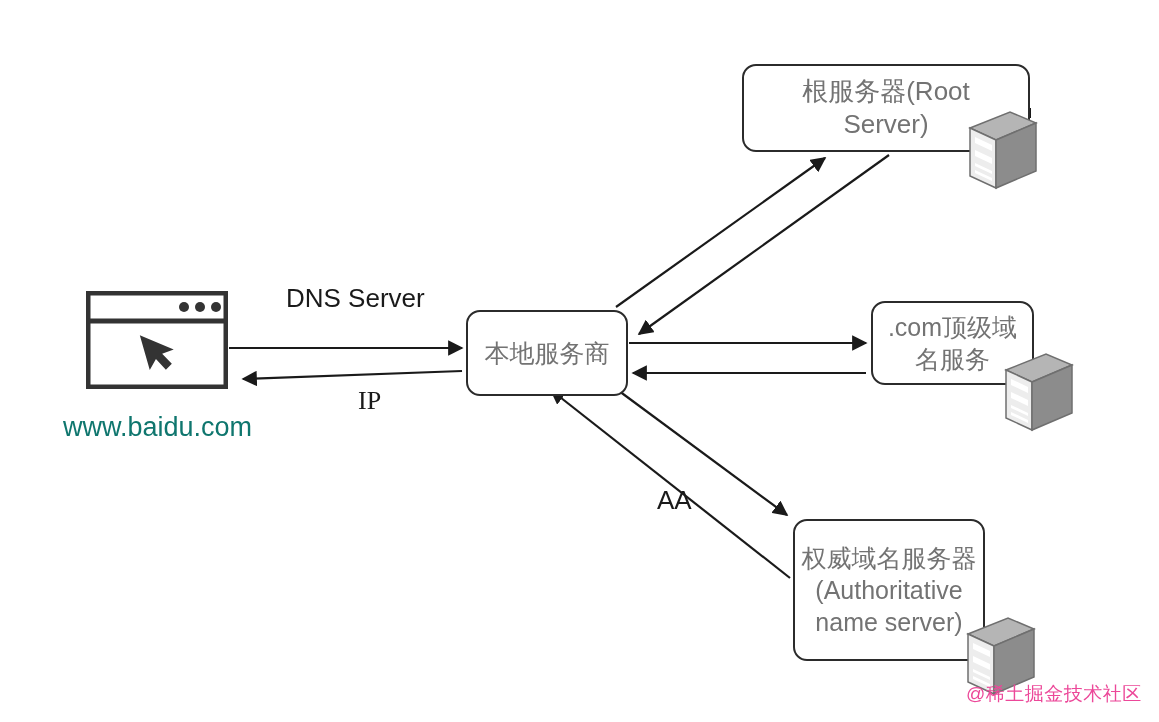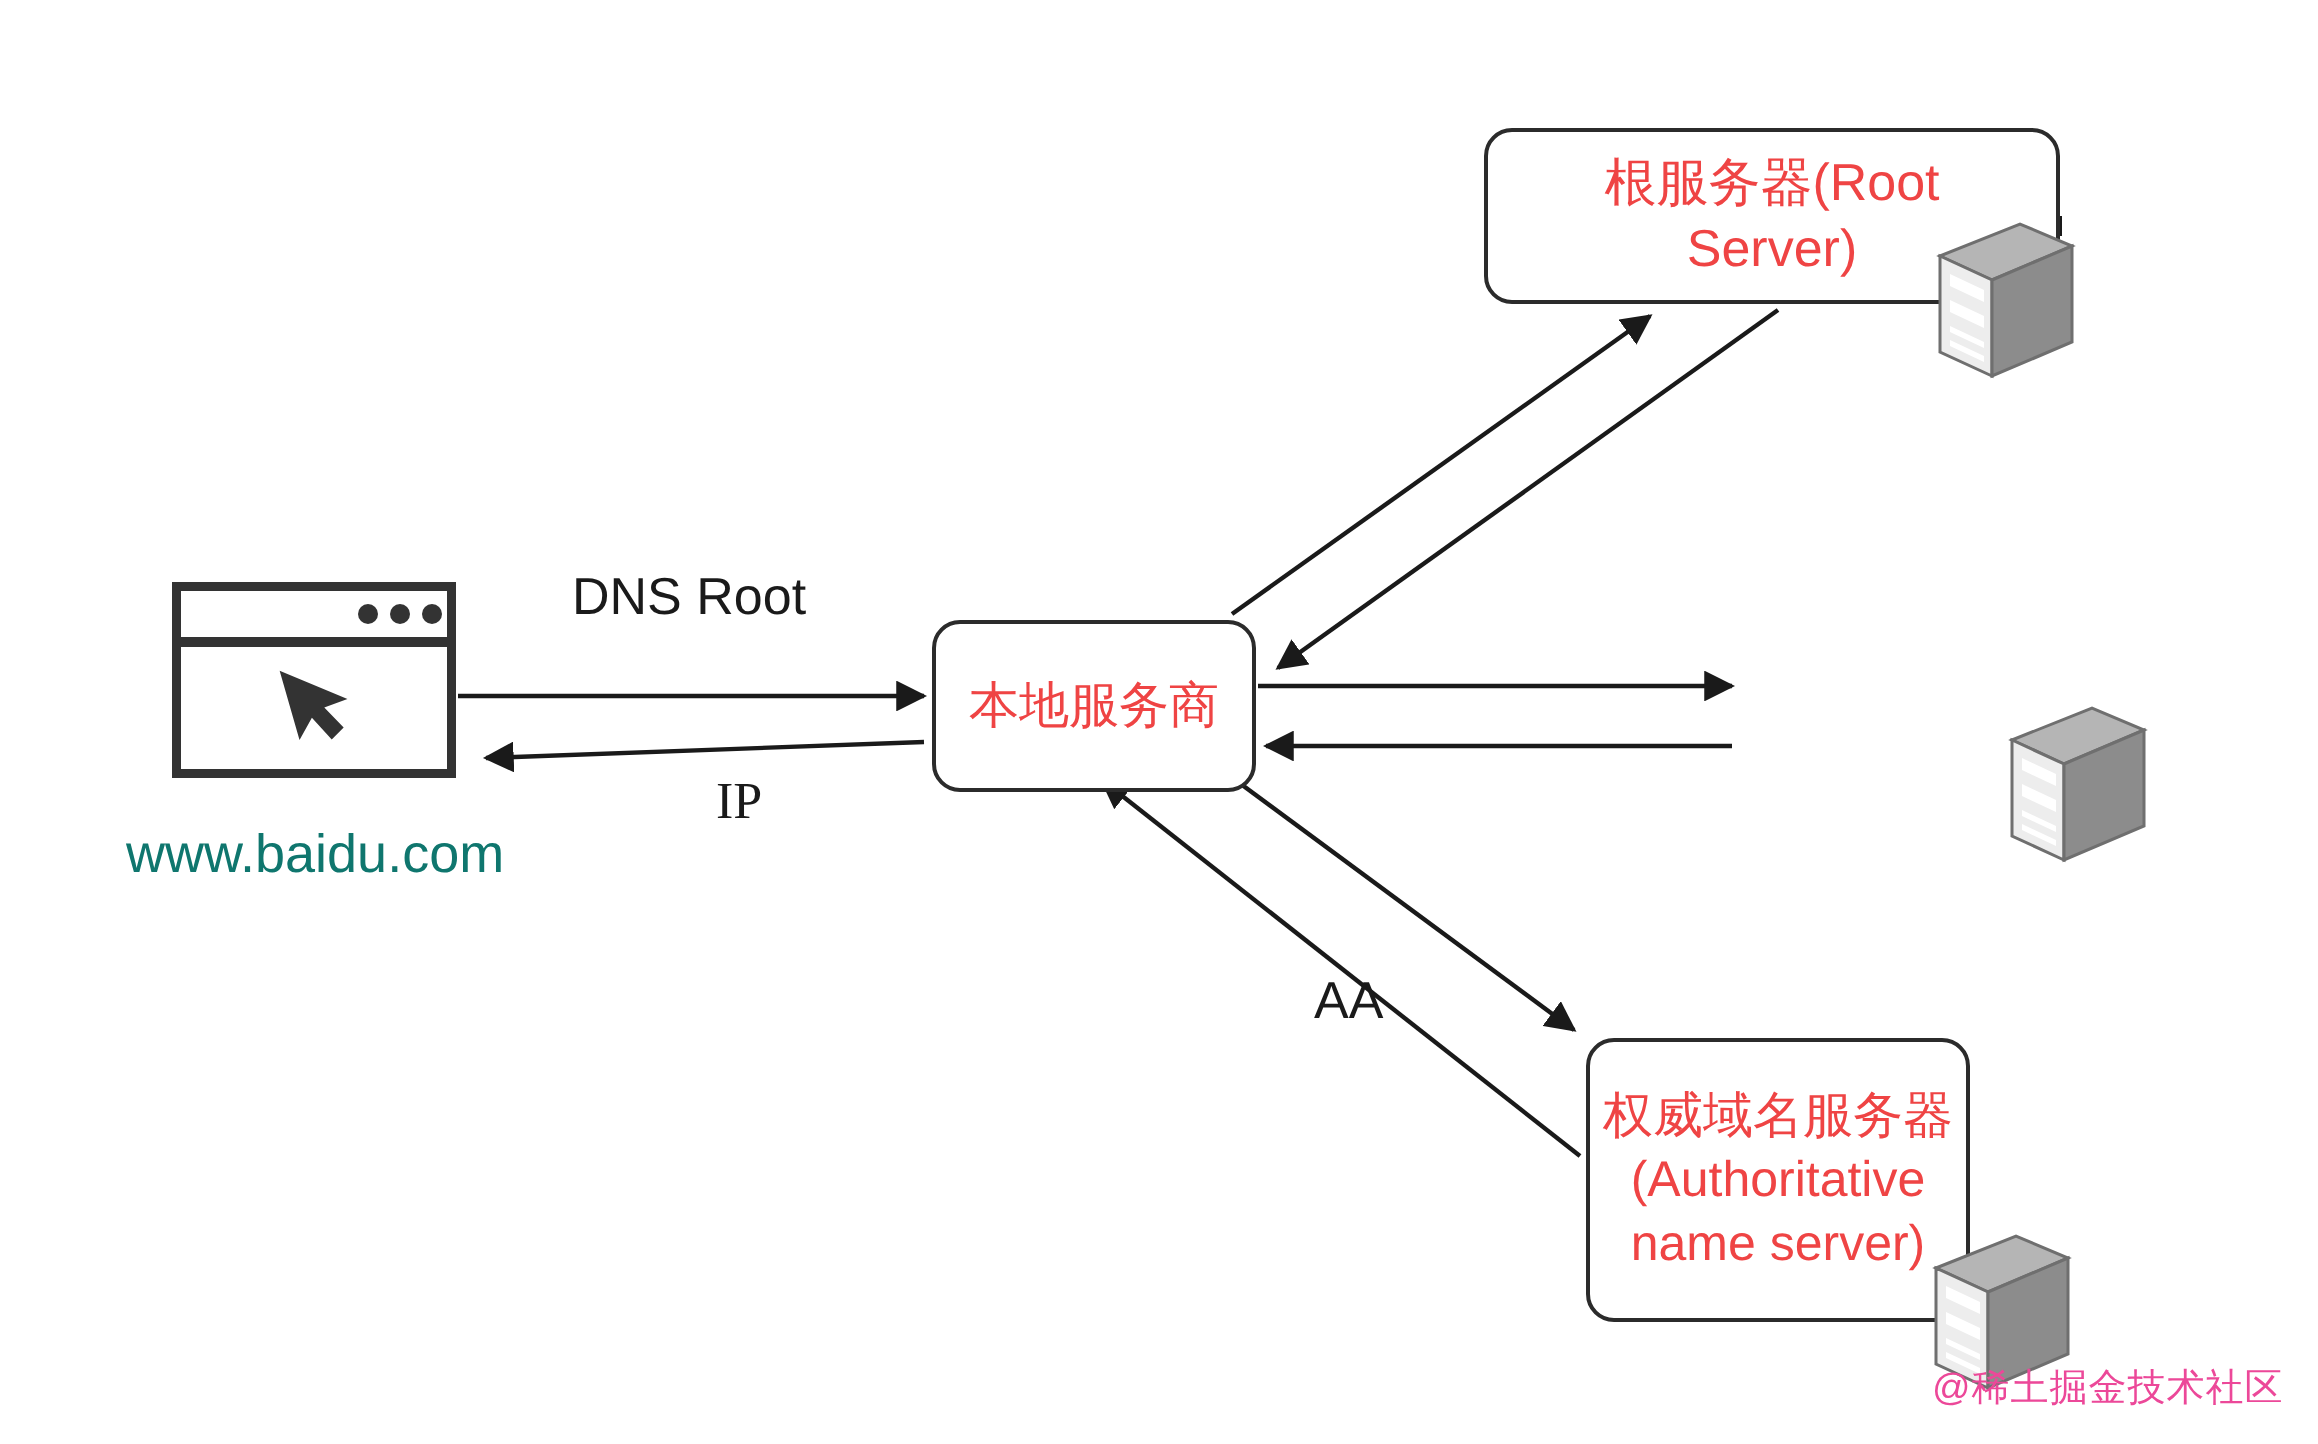--- a/index.html
+++ b/index.html
@@ -27,21 +27,21 @@
   .node-box {
     position: absolute;
     box-sizing: border-box;
     background: #ffffff;
     border: 2px solid #2b2b2b;
     border-radius: 14px;
     display: flex;
     align-items: center;
     justify-content: center;
     text-align: center;
-    color: #ef4444;
+    color: #737373;
     line-height: 1.28;
     z-index: 3;
   }
   .node-label {
     display: block;
     width: 100%;
     white-space: pre-line;
   }
   #node-local {
     left: 466px;
@@ -160,20 +160,24 @@
 
   <div class="node-box" id="node-local">
     <span class="node-label">本地服务商</span>
   </div>
 
   <div class="node-box" id="node-root">
     <span class="node-label">根服务器(Root
 Server)</span>
   </div>
 
+  <div class="node-box" id="node-tld">
+    <span class="node-label">.com顶级域
+名服务</span>
+  </div>
 
   <div class="node-box" id="node-auth">
     <span class="node-label">权威域名服务器
 (Authoritative
 name server)</span>
   </div>
 
   <svg class="server-icon" id="server-root" width="74" height="82" viewBox="0 0 74 82" xmlns="http://www.w3.org/2000/svg">
     <polygon points="4,18 44,2 70,13 30,30" fill="#b5b5b5" stroke="#6f6f6f" stroke-width="1.5"></polygon>
     <polygon points="4,18 30,30 30,78 4,66" fill="#ededed" stroke="#6f6f6f" stroke-width="1.5"></polygon>
@@ -197,21 +201,21 @@
   <svg class="server-icon" id="server-auth" width="74" height="82" viewBox="0 0 74 82" xmlns="http://www.w3.org/2000/svg">
     <polygon points="4,18 44,2 70,13 30,30" fill="#b5b5b5" stroke="#6f6f6f" stroke-width="1.5"></polygon>
     <polygon points="4,18 30,30 30,78 4,66" fill="#ededed" stroke="#6f6f6f" stroke-width="1.5"></polygon>
     <polygon points="30,30 70,13 70,61 30,78" fill="#8c8c8c" stroke="#6f6f6f" stroke-width="1.5"></polygon>
     <polygon points="9,27 26,35 26,41 9,33" fill="#ffffff"></polygon>
     <polygon points="9,40 26,48 26,54 9,46" fill="#ffffff"></polygon>
     <polygon points="9,53 26,61 26,64 9,56" fill="#ffffff"></polygon>
     <polygon points="9,60 26,68 26,71 9,63" fill="#ffffff"></polygon>
   </svg>
 
-  <div class="edge-label" id="label-dns-query">DNS Root</div>
+  <div class="edge-label" id="label-dns-query">DNS Server</div>
 
   <div class="edge-label" id="label-ip">IP</div>
 
   <div class="edge-label" id="label-aa">AA</div>
 
   <div class="edge-label" id="label-url">www.baidu.com</div>
 
   <div class="watermark">
     <span>@稀土掘金技术社区</span>
   </div>

